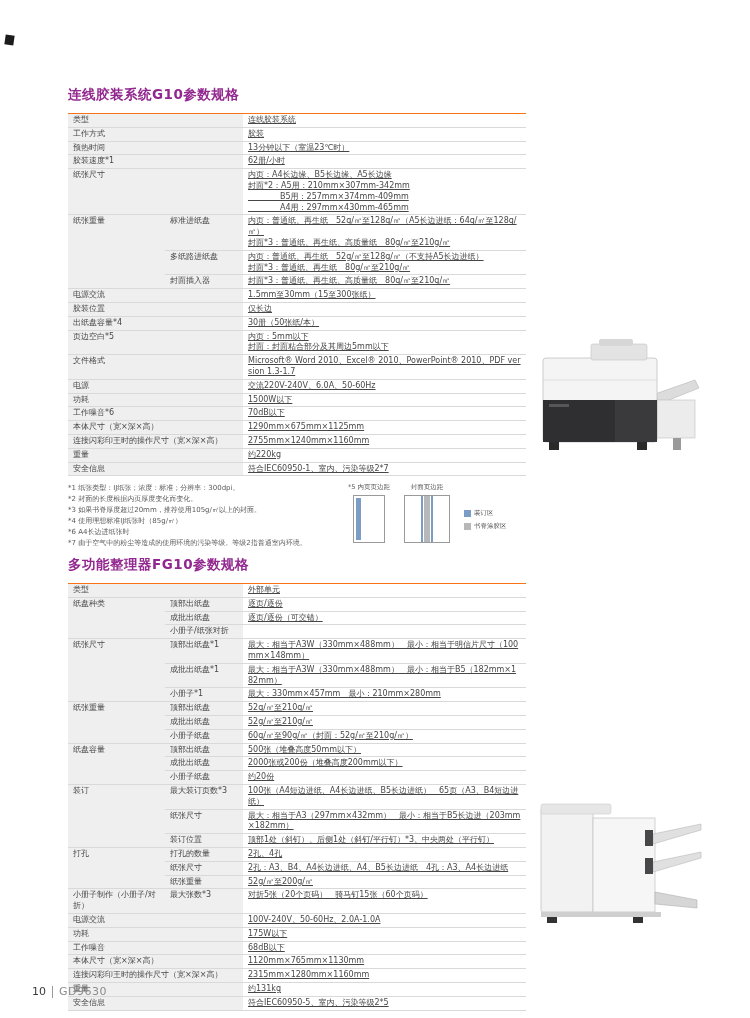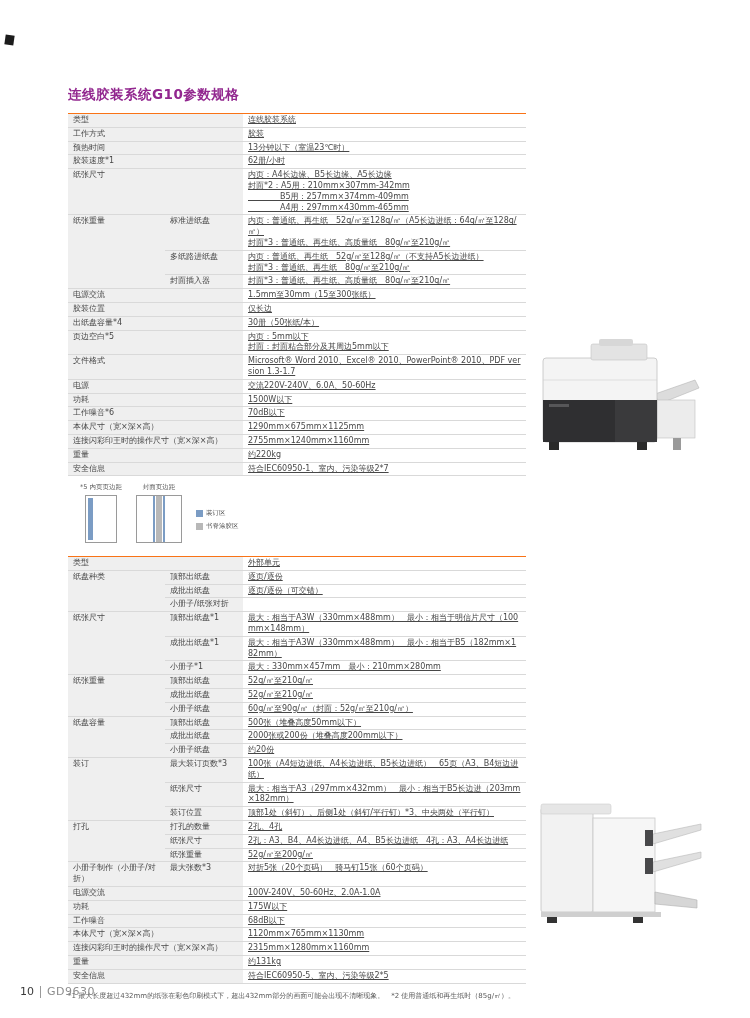--- a/index.html
+++ b/index.html
@@ -35,21 +35,21 @@
   .cover-box .bind-strip-l{position:absolute;left:16px;top:0;bottom:0;width:2px;}
   .cover-box .bind-strip-r{position:absolute;left:26px;top:0;bottom:0;width:2px;}
   .mfig-legend{display:flex;flex-direction:column;gap:4px;margin-top:26px;}
   .legend-item{display:flex;align-items:center;gap:3px;font-size:6.5px;color:#555;white-space:nowrap;}
   .legend-swatch{width:7px;height:7px;flex:none;display:inline-block;}
 
   .product{position:absolute;}
   .product1{left:533px;top:338px;}
   .product2{left:533px;top:800px;}
 
-  .page-footer{position:absolute;left:20px;top:985px;display:flex;align-items:center;gap:6px;font-size:11px;}
+  .page-footer{position:absolute;left:32px;top:985px;display:flex;align-items:center;gap:6px;font-size:11px;}
   .page-footer .num{color:#3a3a3a;}
   .page-footer .divider{width:1px;height:12px;background:#9a9a9a;}
   .page-footer .model{color:#8c8c8c;letter-spacing:.5px;text-align:right;}
 </style>
 </head>
 <body>
 
 <div class="page">
 
   <div class="corner-mark"></div>
@@ -186,20 +186,28 @@
           </tr>
           <tr>
             <td class="lbl" rowspan="1" colspan="2">安全信息</td>
             <td class="val">
               <div>符合IEC60950-1、室内、污染等级2*7</div>
             </td>
           </tr>
         </tbody>
     </table>
     <div class="foot-row">
+      <div class="footnotes fn-g10" id="g10-notes">
+          <div>*1 纸张类型：IJ纸张；浓度：标准；分辨率：300dpi。</div>
+          <div>*2 封面的长度根据内页厚度变化而变化。</div>
+          <div>*3 如果书脊厚度超过20mm，推荐使用105g/㎡以上的封面。</div>
+          <div>*4 使用理想标准IJ纸张时（85g/㎡）</div>
+          <div>*6 A4长边进纸张时</div>
+          <div>*7 由于空气中的粉尘等造成的使用环境的污染等级。等级2指普通室内环境。</div>
+        </div>
       <div class="mfig">
         <div class="mfig-col">
           <div class="mfig-label">*5 内页页边距</div>
           <div class="mfig-box inner-box">
             <div class="bind-strip" id="inner-strip" style="background: rgb(123, 156, 196);"></div>
           </div>
         </div>
         <div class="mfig-col">
           <div class="mfig-label">封面页边距</div>
           <div class="mfig-box cover-box">
@@ -216,20 +224,21 @@
             <div class="legend-item">
               <span class="legend-swatch" style="background: rgb(184, 184, 184);"></span>
               <span>书脊涂胶区</span>
             </div>
           </div>
       </div>
     </div>
   </section>
 
   <section class="sec sec2">
+    <h2 class="sec-title">多功能整理器FG10参数规格</h2>
     <table class="spec-table">
       <colgroup>
           <col style="width:97px">
           <col style="width:78px">
           <col>
         </colgroup>
       <tbody id="fg10-body">
           <tr>
             <td class="lbl" rowspan="1" colspan="2">类型</td>
             <td class="val">

